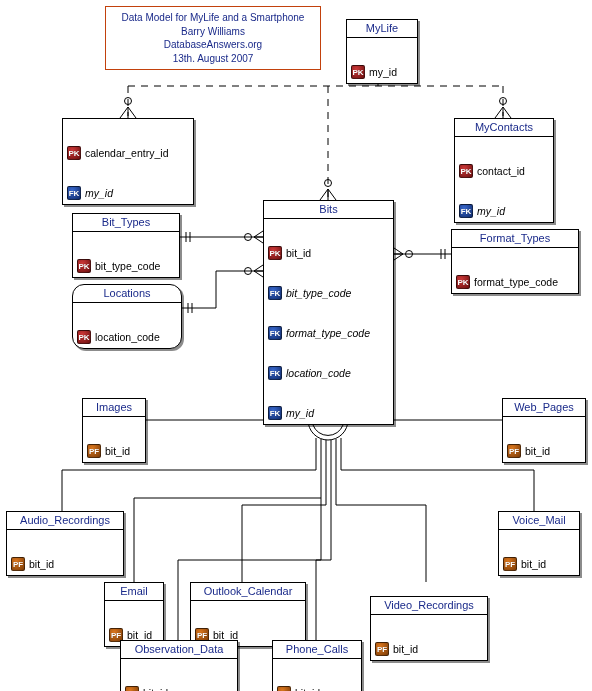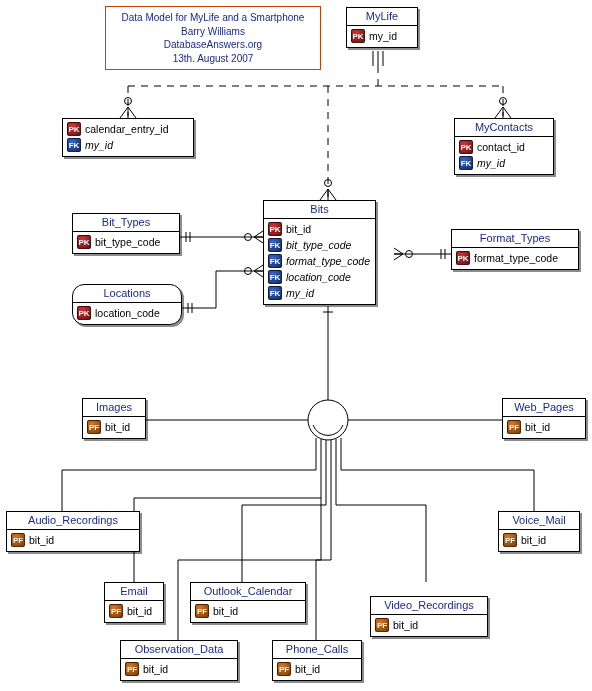--- a/index.html
+++ b/index.html
@@ -56,20 +56,21 @@
   .entity .ent-body {
     padding: 2px 3px 3px;
   }
   .entity .attr {
     display: flex;
     align-items: center;
     gap: 4px;
     padding: 1px 1px;
     font-size: 10.5px;
     white-space: nowrap;
+    margin-top: 24px;
   }
   .entity .attr .txt.italic { font-style: italic; }
 
   
   .key {
     display: inline-flex;
     align-items: center;
     justify-content: center;
     width: 14px;
     height: 14px;
@@ -193,21 +194,21 @@
     </g>
   </svg>
 
   <div class="title-box" style="left:105px; top:6px; width:216px;">
     <div>Data Model for MyLife and a Smartphone</div>
     <div>Barry Williams</div>
     <div>DatabaseAnswers.org</div>
     <div>13th. August 2007</div>
   </div>
 
-  <div class="entity" style="left:346px; top:7px; width:72px;">
+  <div class="entity" style="left:346px; top:19px; width:72px;">
     <div class="ent-head">MyLife</div>
     <div class="ent-body">
       <div class="attr">
           <span class="key pk">PK</span>
           <span class="txt">my_id</span>
         </div>
     </div>
   </div>
 
   <div class="entity" style="left:62px; top:118px; width:132px;">
@@ -230,21 +231,21 @@
           <span class="key pk">PK</span>
           <span class="txt">contact_id</span>
         </div>
       <div class="attr">
           <span class="key fk">FK</span>
           <span class="txt italic">my_id</span>
         </div>
     </div>
   </div>
 
-  <div class="entity" style="left:263px; top:200px; width:113px;">
+  <div class="entity" style="left:263px; top:200px; width:131px;">
     <div class="ent-head">Bits</div>
     <div class="ent-body">
       <div class="attr">
           <span class="key pk">PK</span>
           <span class="txt">bit_id</span>
         </div>
       <div class="attr">
           <span class="key fk">FK</span>
           <span class="txt italic">bit_type_code</span>
         </div>
@@ -306,21 +307,21 @@
   <div class="entity" style="left:502px; top:398px; width:84px;">
     <div class="ent-head">Web_Pages</div>
     <div class="ent-body">
       <div class="attr">
           <span class="key pf">PF</span>
           <span class="txt">bit_id</span>
         </div>
     </div>
   </div>
 
-  <div class="entity" style="left:6px; top:511px; width:134px;">
+  <div class="entity" style="left:6px; top:511px; width:118px;">
     <div class="ent-head">Audio_Recordings</div>
     <div class="ent-body">
       <div class="attr">
           <span class="key pf">PF</span>
           <span class="txt">bit_id</span>
         </div>
     </div>
   </div>
 
   <div class="entity" style="left:498px; top:511px; width:82px;">

